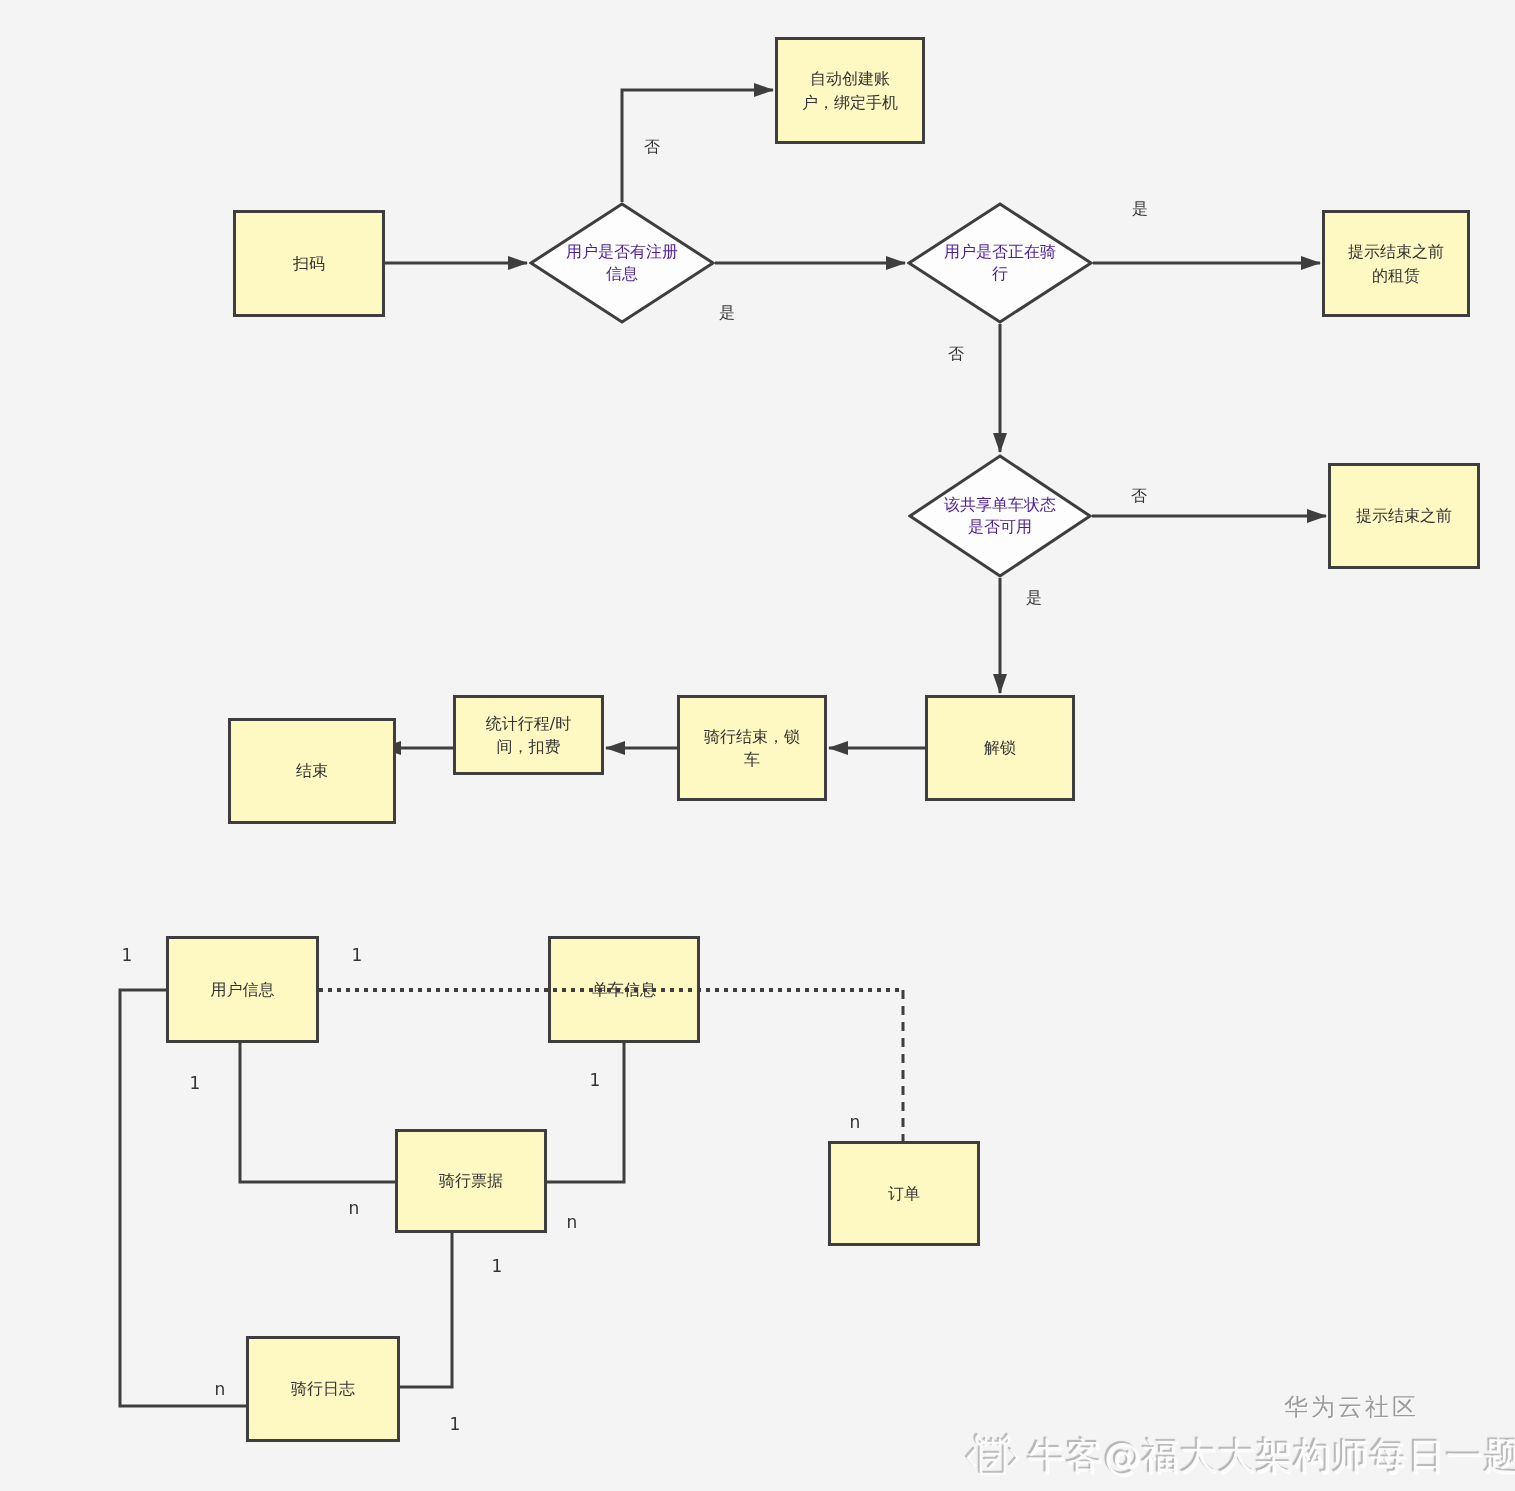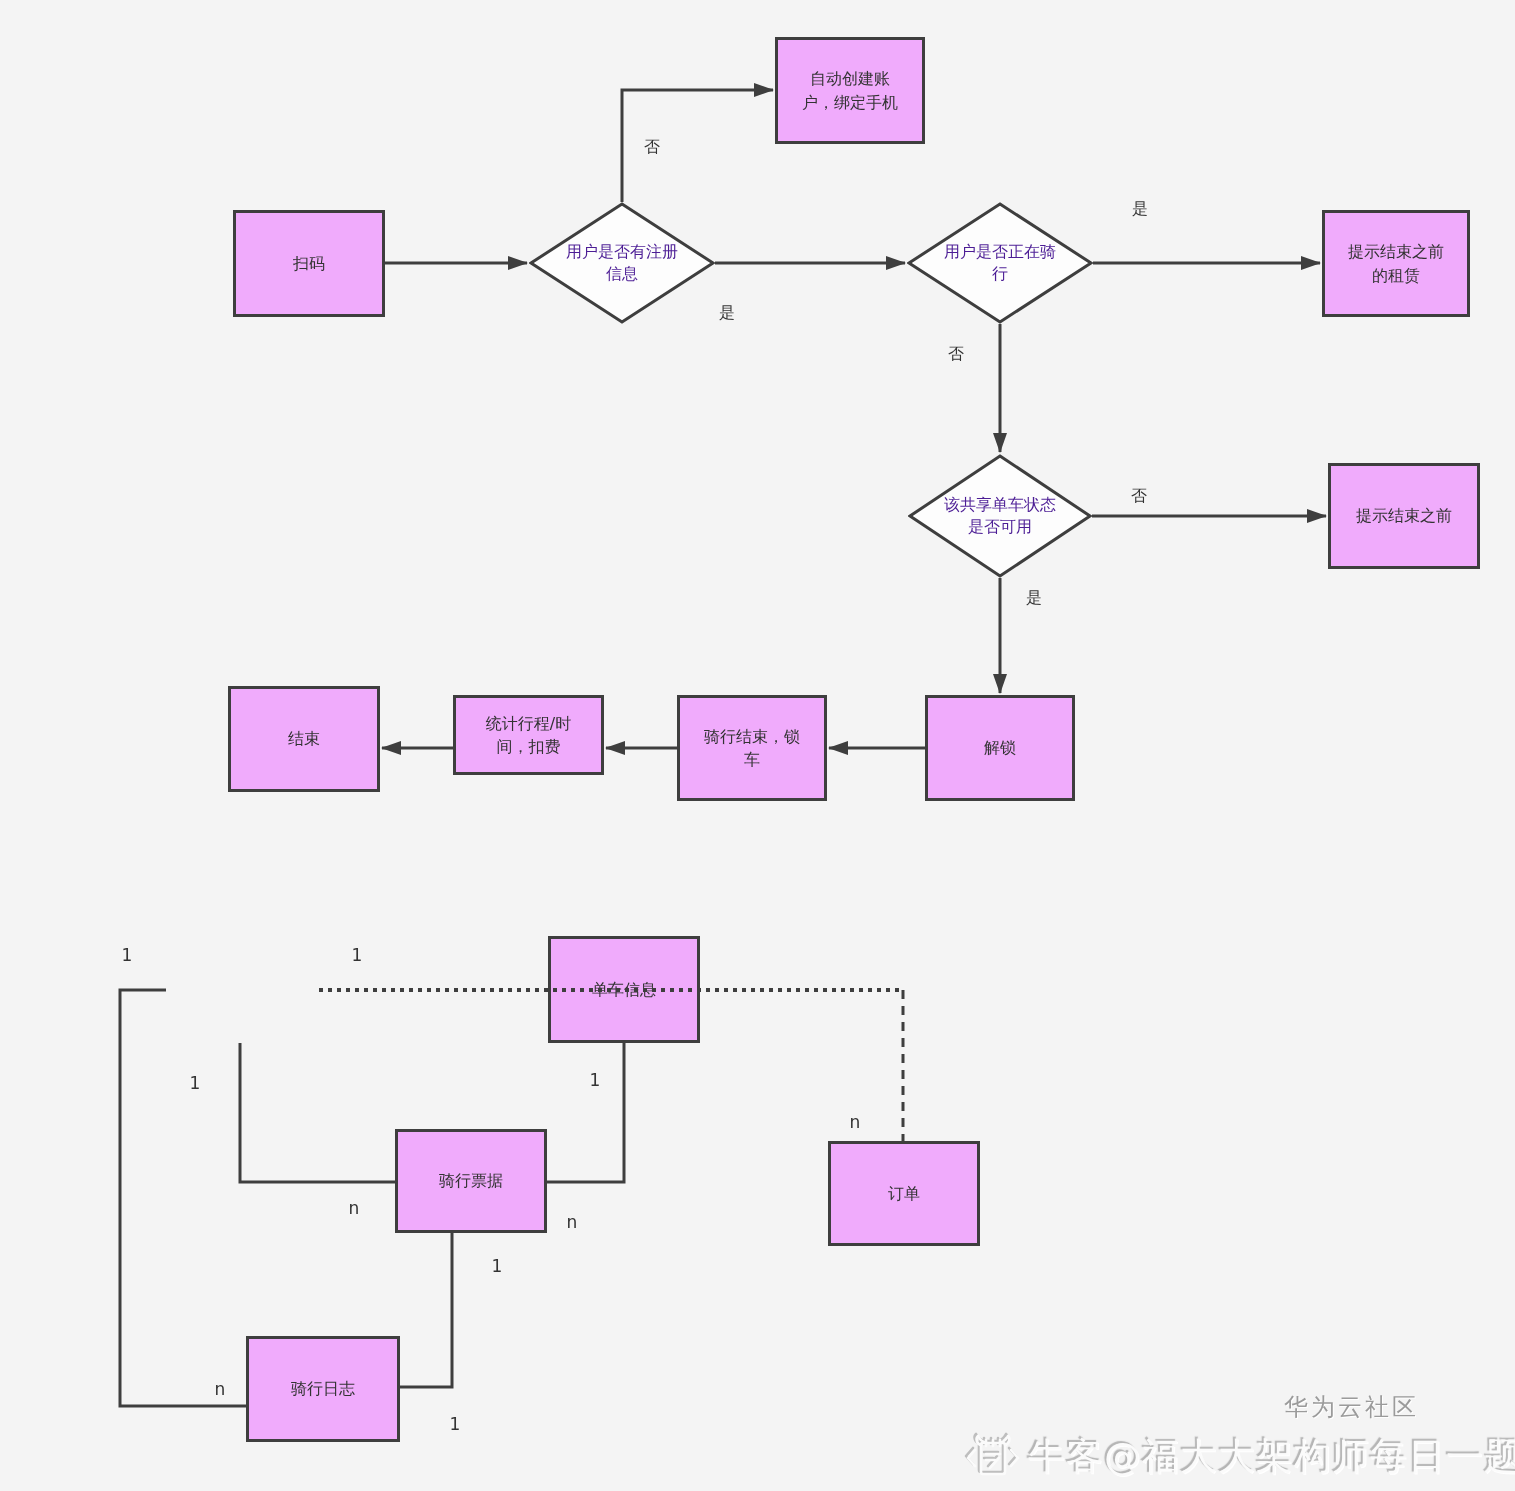--- a/index.html
+++ b/index.html
@@ -7,21 +7,21 @@
   .canvas {
     position:relative; width:1515px; height:1491px;
     background:#f4f4f4; overflow:hidden;
     color:#333333;
   }
   .layer { position:absolute; left:0; top:0; width:1515px; height:1491px; pointer-events:none; }
   .layer.base { z-index:0; }
   .layer.overlay { z-index:2; }
   .node {
     position:absolute; z-index:1; box-sizing:border-box;
-    background:#f0abfc; border:3px solid #3e3e3e;
+    background:#fef9c3; border:3px solid #3e3e3e;
     display:flex; align-items:center; justify-content:center;
     text-align:center; white-space:pre-line;
     font-size:16px; line-height:1.45; color:#333333;
   }
   .diamond {
     position:absolute; z-index:1;
     display:flex; align-items:center; justify-content:center;
   }
   .diamond svg { position:absolute; left:0; top:0; width:100%; height:100%; }
   .diamond .dlabel {
@@ -81,21 +81,21 @@
   <div class="node" style="left:775px;top:37px;width:150px;height:107px">自动创建账
 户，绑定手机</div>
   <div class="node" style="left:1322px;top:210px;width:148px;height:107px">提示结束之前
 的租赁</div>
   <div class="node" style="left:1328px;top:463px;width:152px;height:106px">提示结束之前</div>
   <div class="node" style="left:925px;top:695px;width:150px;height:106px">解锁</div>
   <div class="node" style="left:677px;top:695px;width:150px;height:106px">骑行结束，锁
 车</div>
   <div class="node" style="left:453px;top:695px;width:151px;height:80px">统计行程/时
 间，扣费</div>
-  <div class="node" style="left:228px;top:686px;width:152px;height:106px">结束</div>
+  <div class="node" style="left:228px;top:718px;width:168px;height:106px">结束</div>
 
   <div class="diamond" style="left:529px;top:202px;width:186px;height:122px">
     <svg viewBox="0 0 186 122">
       <polygon points="93,2 184,61 93,120 2,61" fill="#fdfdfd" stroke="#3e3e3e" stroke-width="3"></polygon>
     </svg>
     <span class="dlabel">用户是否有注册
 信息</span>
   </div>
   <div class="diamond" style="left:907px;top:202px;width:186px;height:122px">
     <svg viewBox="0 0 186 122">
@@ -112,20 +112,21 @@
 是否可用</span>
   </div>
 
   <span class="elabel" style="left:652px;top:147px">否</span>
   <span class="elabel" style="left:727px;top:313px">是</span>
   <span class="elabel" style="left:1140px;top:209px">是</span>
   <span class="elabel" style="left:956px;top:354px">否</span>
   <span class="elabel" style="left:1139px;top:496px">否</span>
   <span class="elabel" style="left:1034px;top:598px">是</span>
 
+  <div class="node" style="left:166px;top:936px;width:153px;height:107px">用户信息</div>
   <div class="node" style="left:548px;top:936px;width:152px;height:107px">单车信息</div>
   <div class="node" style="left:395px;top:1129px;width:152px;height:104px">骑行票据</div>
   <div class="node" style="left:828px;top:1141px;width:152px;height:105px">订单</div>
   <div class="node" style="left:246px;top:1336px;width:154px;height:106px">骑行日志</div>
 
   <span class="card" style="left:127px;top:955px">1</span>
   <span class="card" style="left:357px;top:955px">1</span>
   <span class="card" style="left:195px;top:1083px">1</span>
   <span class="card" style="left:354px;top:1208px">n</span>
   <span class="card" style="left:595px;top:1080px">1</span>

